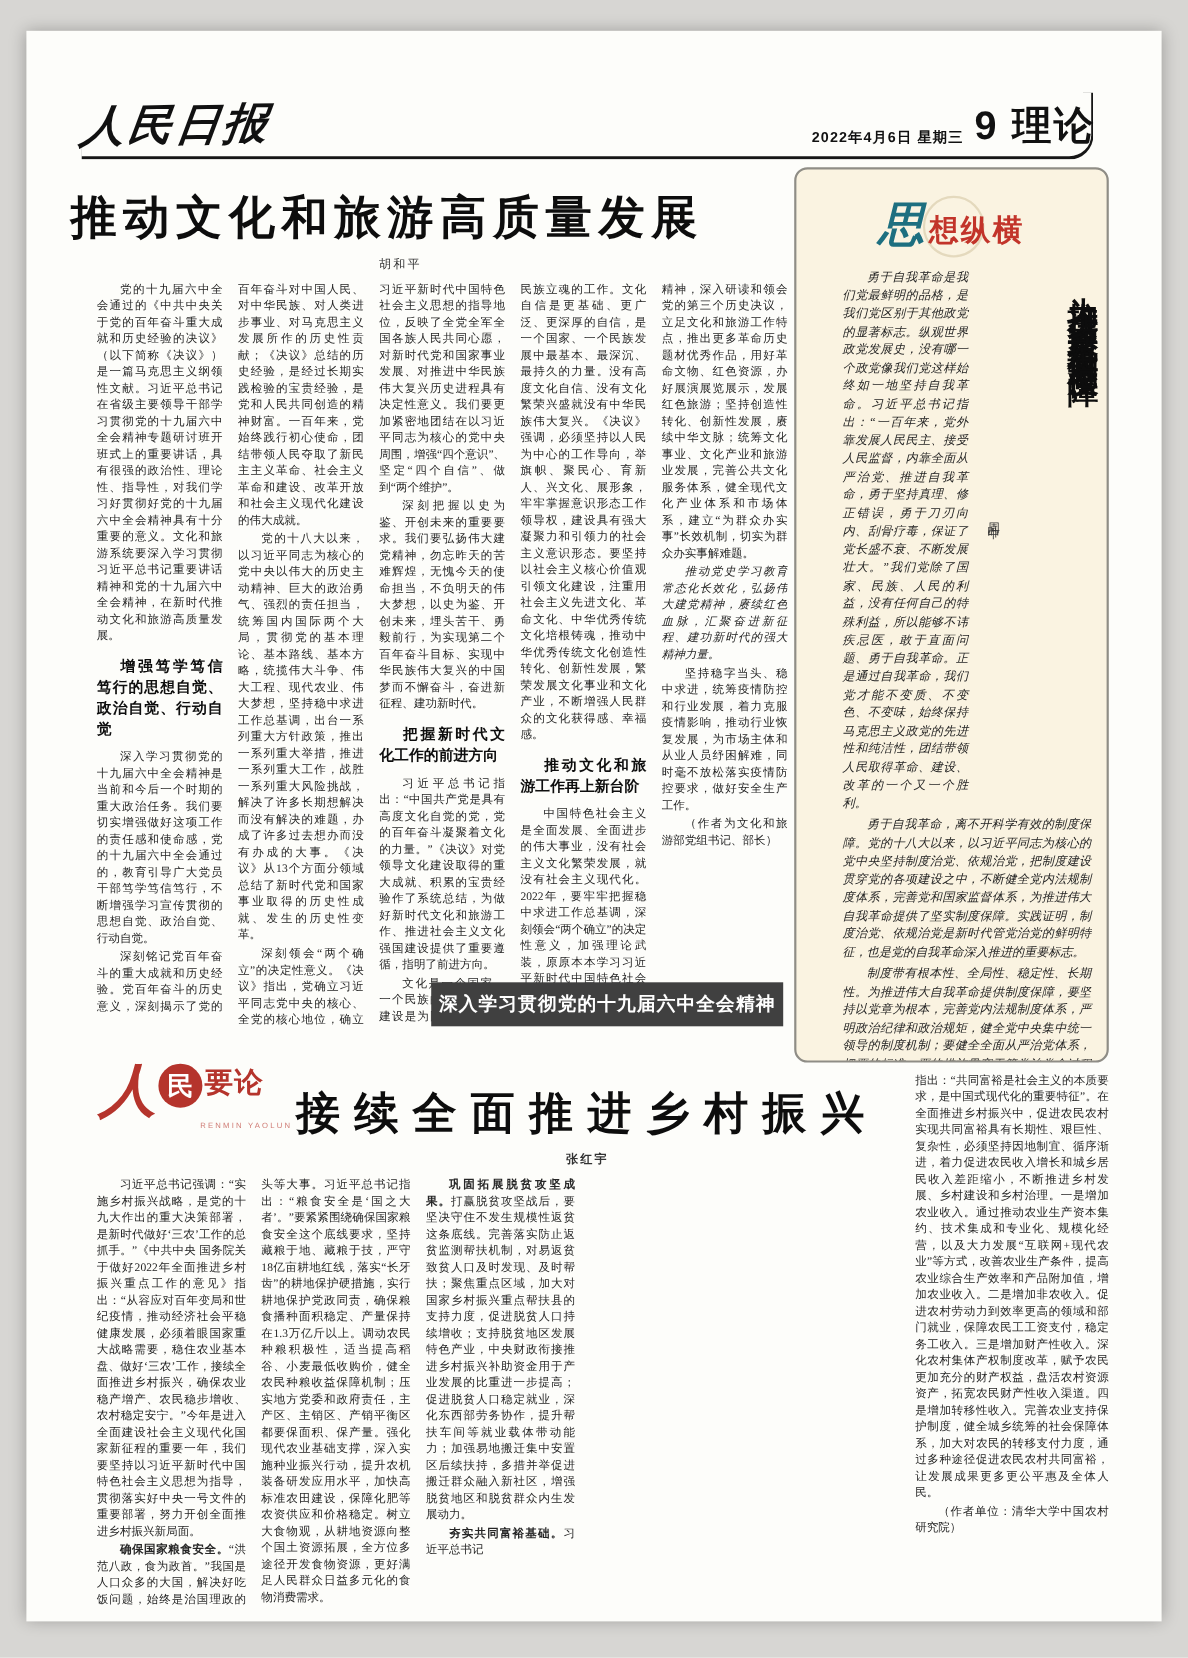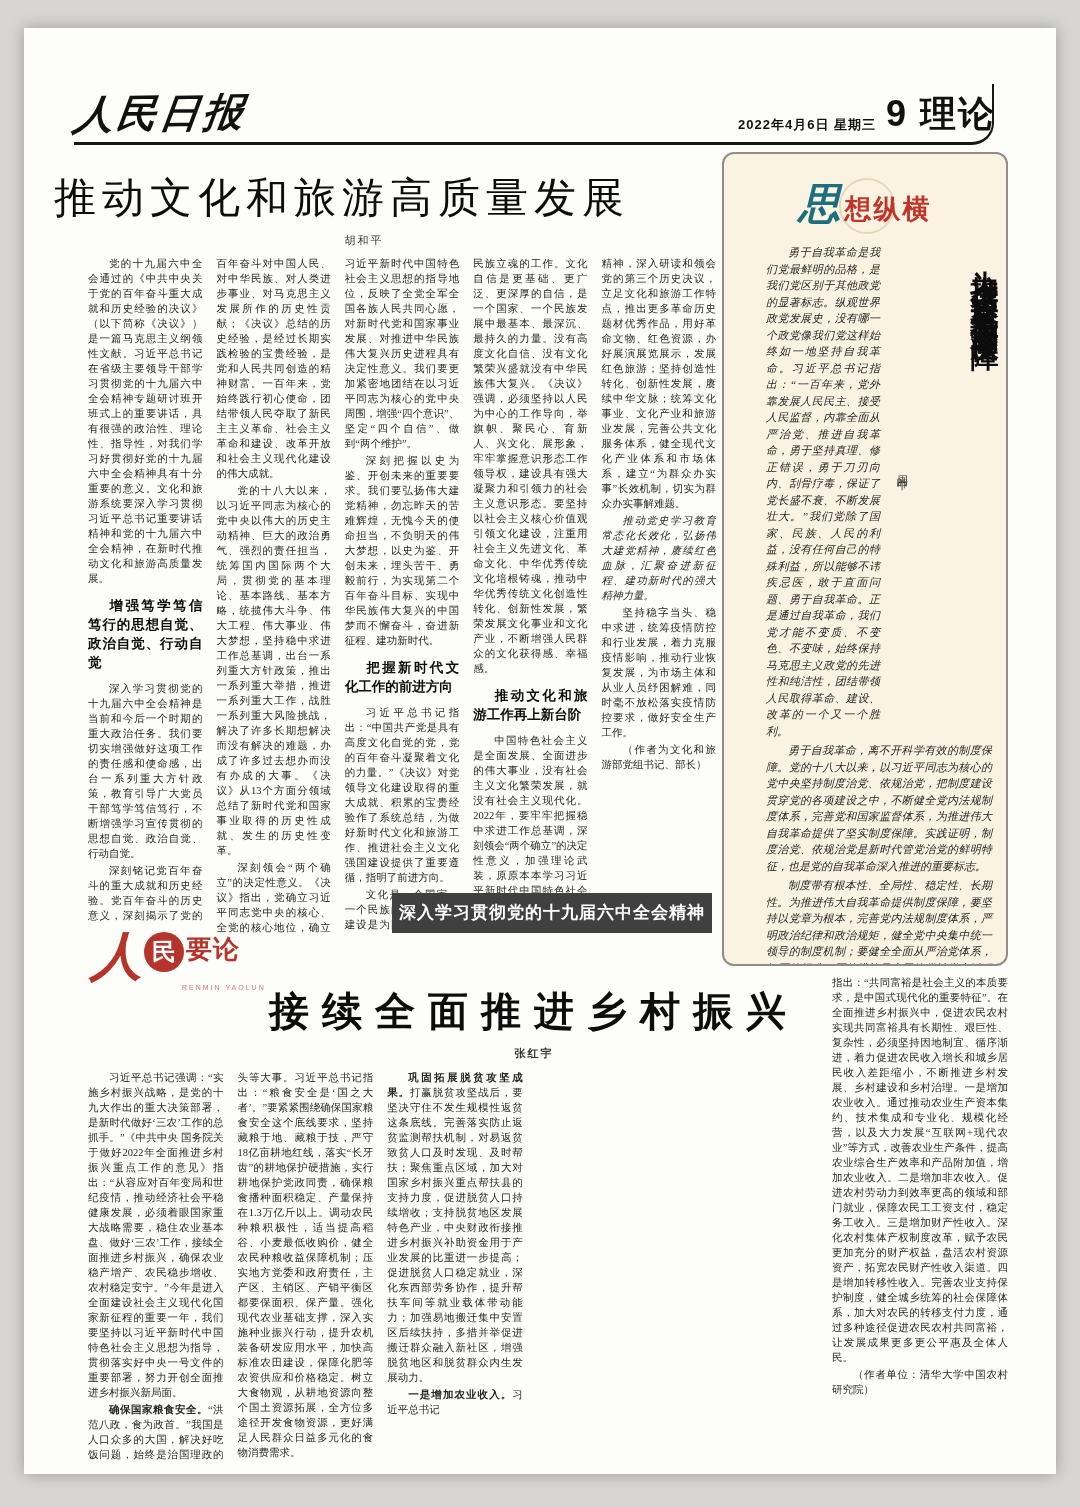--- a/index.html
+++ b/index.html
@@ -32,22 +32,22 @@
     font-family:"Liberation Sans",sans-serif;font-weight:bold;
     font-size:13px;color:#111;letter-spacing:1px;
   }
   .pagenum{
     position:absolute;left:862px;top:62px;width:100px;
     font-family:"Liberation Sans",sans-serif;font-weight:bold;
     font-size:36px;color:#111;letter-spacing:2px;white-space:nowrap;
   }
   
   .main-title{
-    position:absolute;left:30px;top:142px;width:620px;text-align:left;
-    font-family:"Liberation Sans",sans-serif;font-weight:400;
+    position:absolute;left:18px;top:142px;width:620px;text-align:center;
+    font-family:"Liberation Sans",sans-serif;font-weight:700;
     font-size:42px;letter-spacing:6px;color:#0d0d0d;white-space:nowrap;
   }
   .main-byline{
     position:absolute;left:30px;top:205px;width:620px;text-align:center;
     font-size:11px;color:#333;letter-spacing:2px;
   }
   .main-body{
     position:absolute;left:64px;top:228px;width:628px;height:681px;
     column-count:5;column-gap:14px;column-fill:auto;
     text-align:justify;font-size:10.5px;line-height:15px;color:#262626;
@@ -98,21 +98,21 @@
     position:absolute;right:0;top:0;height:474px;
     writing-mode:vertical-rl;
     font-family:"Liberation Sans",sans-serif;font-weight:900;font-style:normal;
     font-size:28px;letter-spacing:5px;color:#0d0d0d;
   }
   .v-author{
     position:absolute;left:2px;top:218px;
     writing-mode:vertical-rl;font-size:11px;font-style:normal;color:#333;letter-spacing:2px;
   }
   
-  .ym-logo{position:absolute;left:66px;top:896px;width:220px;height:76px;}
+  .ym-logo{position:absolute;left:66px;top:932px;width:220px;height:76px;}
   .ym-ren{
     font-family:"DejaVu Serif",serif;font-weight:bold;font-style:italic;
     font-size:52px;color:#b5342c;line-height:64px;
   }
   .ym-circle{
     display:inline-block;vertical-align:14px;width:40px;height:40px;border-radius:50%;
     background:#b5342c;color:#fff;text-align:center;line-height:40px;
     font-family:"DejaVu Serif",serif;font-weight:bold;font-size:24px;margin:0 2px;
   }
   .ym-rest{
@@ -161,23 +161,23 @@
     <div class="pagenum">9 理论</div>
   </div>
 
   <div>
     <div class="main-title">推动文化和旅游高质量发展</div>
     <div class="main-byline">胡和平</div>
 
     <div class="main-body">
       <p>党的十九届六中全会通过的《中共中央关于党的百年奋斗重大成就和历史经验的决议》（以下简称《决议》）是一篇马克思主义纲领性文献。习近平总书记在省级主要领导干部学习贯彻党的十九届六中全会精神专题研讨班开班式上的重要讲话，具有很强的政治性、理论性、指导性，对我们学习好贯彻好党的十九届六中全会精神具有十分重要的意义。文化和旅游系统要深入学习贯彻习近平总书记重要讲话精神和党的十九届六中全会精神，在新时代推动文化和旅游高质量发展。</p>
       <div class="sub-head">增强笃学笃信笃行的思想自觉、政治自觉、行动自觉</div>
-      <p>深入学习贯彻党的十九届六中全会精神是当前和今后一个时期的重大政治任务。我们要切实增强做好这项工作的责任感和使命感，出台一系列重大方针政策，教育引导广大党员干部笃学笃信笃行，不断增强学习宣传贯彻的思想自觉、政治自觉、行动自觉。</p>
+      <p>深入学习贯彻党的十九届六中全会精神是当前和今后一个时期的重大政治任务。我们要切实增强做好这项工作的责任感和使命感，党的十九届六中全会通过的，教育引导广大党员干部笃学笃信笃行，不断增强学习宣传贯彻的思想自觉、政治自觉、行动自觉。</p>
       <p>深刻铭记党百年奋斗的重大成就和历史经验。党百年奋斗的历史意义，深刻揭示了党的百年奋斗对中国人民、对中华民族、对人类进步事业、对马克思主义发展所作的历史性贡献；《决议》总结的历史经验，是经过长期实践检验的宝贵经验，是党和人民共同创造的精神财富。一百年来，党始终践行初心使命，团结带领人民夺取了新民主主义革命、社会主义革命和建设、改革开放和社会主义现代化建设的伟大成就。</p>
-      <p>党的十八大以来，以习近平同志为核心的党中央以伟大的历史主动精神、巨大的政治勇气、强烈的责任担当，统筹国内国际两个大局，贯彻党的基本理论、基本路线、基本方略，统揽伟大斗争、伟大工程、伟大事业、伟大梦想，坚持稳中求进工作总基调，出台一系列重大方针政策，推出一系列重大举措，推进一系列重大工作，战胜一系列重大风险挑战，解决了许多长期想解决而没有解决的难题，办成了许多过去想办而没有办成的大事。《决议》从13个方面分领域总结了新时代党和国家事业取得的历史性成就、发生的历史性变革。</p>
+      <p>党的十八大以来，以习近平同志为核心的党中央以伟大的历史主动精神、巨大的政治勇气、强烈的责任担当，统筹国内国际两个大局，贯彻党的基本理论、基本路线、基本方略，统揽伟大斗争、伟大工程、现代农业、伟大梦想，坚持稳中求进工作总基调，出台一系列重大方针政策，推出一系列重大举措，推进一系列重大工作，战胜一系列重大风险挑战，解决了许多长期想解决而没有解决的难题，办成了许多过去想办而没有办成的大事。《决议》从13个方面分领域总结了新时代党和国家事业取得的历史性成就、发生的历史性变革。</p>
       <p>深刻领会“两个确立”的决定性意义。《决议》指出，党确立习近平同志党中央的核心、全党的核心地位，确立习近平新时代中国特色社会主义思想的指导地位，反映了全党全军全国各族人民共同心愿，对新时代党和国家事业发展、对推进中华民族伟大复兴历史进程具有决定性意义。我们要更加紧密地团结在以习近平同志为核心的党中央周围，增强“四个意识”、坚定“四个自信”、做到“两个维护”。</p>
       <p>深刻把握以史为鉴、开创未来的重要要求。我们要弘扬伟大建党精神，勿忘昨天的苦难辉煌，无愧今天的使命担当，不负明天的伟大梦想，以史为鉴、开创未来，埋头苦干、勇毅前行，为实现第二个百年奋斗目标、实现中华民族伟大复兴的中国梦而不懈奋斗，奋进新征程、建功新时代。</p>
       <div class="sub-head">把握新时代文化工作的前进方向</div>
       <p>习近平总书记指出：“中国共产党是具有高度文化自觉的党，党的百年奋斗凝聚着文化的力量。”《决议》对党领导文化建设取得的重大成就、积累的宝贵经验作了系统总结，为做好新时代文化和旅游工作、推进社会主义文化强国建设提供了重要遵循，指明了前进方向。</p>
       <p>文化是一个国家、一个民族的灵魂，文化建设是为国家立心、为民族立魂的工作。文化自信是更基础、更广泛、更深厚的自信，是一个国家、一个民族发展中最基本、最深沉、最持久的力量。没有高度文化自信、没有文化繁荣兴盛就没有中华民族伟大复兴。《决议》强调，必须坚持以人民为中心的工作导向，举旗帜、聚民心、育新人、兴文化、展形象，牢牢掌握意识形态工作领导权，建设具有强大凝聚力和引领力的社会主义意识形态。要坚持以社会主义核心价值观引领文化建设，注重用社会主义先进文化、革命文化、中华优秀传统文化培根铸魂，推动中华优秀传统文化创造性转化、创新性发展，繁荣发展文化事业和文化产业，不断增强人民群众的文化获得感、幸福感。</p>
       <div class="sub-head">推动文化和旅游工作再上新台阶</div>
       <p>中国特色社会主义是全面发展、全面进步的伟大事业，没有社会主义文化繁荣发展，就没有社会主义现代化。2022年，要牢牢把握稳中求进工作总基调，深刻领会“两个确立”的决定性意义，加强理论武装，原原本本学习习近平新时代中国特色社会主义思想，深入学习贯彻党的十九届六中全会精神，深入研读和领会党的第三个历史决议，立足文化和旅游工作特点，推出更多革命历史题材优秀作品，用好革命文物、红色资源，办好展演展览展示，发展红色旅游；坚持创造性转化、创新性发展，赓续中华文脉；统筹文化事业、文化产业和旅游业发展，完善公共文化服务体系，健全现代文化产业体系和市场体系，建立“为群众办实事”长效机制，切实为群众办实事解难题。</p>
       <p class="kai">推动党史学习教育常态化长效化，弘扬伟大建党精神，赓续红色血脉，汇聚奋进新征程、建功新时代的强大精神力量。</p>
       <p>坚持稳字当头、稳中求进，统筹疫情防控和行业发展，着力克服疫情影响，推动行业恢复发展，为市场主体和从业人员纾困解难，同时毫不放松落实疫情防控要求，做好安全生产工作。</p>
       <p>（作者为文化和旅游部党组书记、部长）</p>
@@ -209,21 +209,21 @@
       <div class="ym-caption">RENMIN YAOLUN</div>
     </div>
 
     <div class="bottom-title">接续全面推进乡村振兴</div>
     <div class="bottom-byline">张红宇</div>
 
     <div class="bottom-left">
       <p>习近平总书记强调：“实施乡村振兴战略，是党的十九大作出的重大决策部署，是新时代做好‘三农’工作的总抓手。”《中共中央 国务院关于做好2022年全面推进乡村振兴重点工作的意见》指出：“从容应对百年变局和世纪疫情，推动经济社会平稳健康发展，必须着眼国家重大战略需要，稳住农业基本盘、做好‘三农’工作，接续全面推进乡村振兴，确保农业稳产增产、农民稳步增收、农村稳定安宁。”今年是进入全面建设社会主义现代化国家新征程的重要一年，我们要坚持以习近平新时代中国特色社会主义思想为指导，贯彻落实好中央一号文件的重要部署，努力开创全面推进乡村振兴新局面。</p>
       <p><span class="lead">确保国家粮食安全。</span><span>“洪范八政，食为政首。”我国是人口众多的大国，解决好吃饭问题，始终是治国理政的头等大事。习近平总书记指出：“粮食安全是‘国之大者’。”要紧紧围绕确保国家粮食安全这个底线要求，坚持藏粮于地、藏粮于技，严守18亿亩耕地红线，落实“长牙齿”的耕地保护硬措施，实行耕地保护党政同责，确保粮食播种面积稳定、产量保持在1.3万亿斤以上。调动农民种粮积极性，适当提高稻谷、小麦最低收购价，健全农民种粮收益保障机制；压实地方党委和政府责任，主产区、主销区、产销平衡区都要保面积、保产量。强化现代农业基础支撑，深入实施种业振兴行动，提升农机装备研发应用水平，加快高标准农田建设，保障化肥等农资供应和价格稳定。树立大食物观，从耕地资源向整个国土资源拓展，全方位多途径开发食物资源，更好满足人民群众日益多元化的食物消费需求。</span></p>
       <p><span class="lead">巩固拓展脱贫攻坚成果。</span><span>打赢脱贫攻坚战后，要坚决守住不发生规模性返贫这条底线。完善落实防止返贫监测帮扶机制，对易返贫致贫人口及时发现、及时帮扶；聚焦重点区域，加大对国家乡村振兴重点帮扶县的支持力度，促进脱贫人口持续增收；支持脱贫地区发展特色产业，中央财政衔接推进乡村振兴补助资金用于产业发展的比重进一步提高；促进脱贫人口稳定就业，深化东西部劳务协作，提升帮扶车间等就业载体带动能力；加强易地搬迁集中安置区后续扶持，多措并举促进搬迁群众融入新社区，增强脱贫地区和脱贫群众内生发展动力。</span></p>
-      <p><span class="lead">一是增加农业收入。</span><span>习近平总书记</span></p>
+      <p><span class="lead">夯实共同富裕基础。</span><span>习近平总书记</span></p>
     </div>
 
     <div class="bottom-right">
       <p class="no-indent">指出：“共同富裕是社会主义的本质要求，是中国式现代化的重要特征”。在全面推进乡村振兴中，促进农民农村实现共同富裕具有长期性、艰巨性、复杂性，必须坚持因地制宜、循序渐进，着力促进农民收入增长和城乡居民收入差距缩小，不断推进乡村发展、乡村建设和乡村治理。一是增加农业收入。通过推动农业生产资本集约、技术集成和专业化、规模化经营，以及大力发展“互联网+现代农业”等方式，改善农业生产条件，提高农业综合生产效率和产品附加值，增加农业收入。二是增加非农收入。促进农村劳动力到效率更高的领域和部门就业，保障农民工工资支付，稳定务工收入。三是增加财产性收入。深化农村集体产权制度改革，赋予农民更加充分的财产权益，盘活农村资源资产，拓宽农民财产性收入渠道。四是增加转移性收入。完善农业支持保护制度，健全城乡统筹的社会保障体系，加大对农民的转移支付力度，通过多种途径促进农民农村共同富裕，让发展成果更多更公平惠及全体人民。</p>
       <p class="indent">（作者单位：清华大学中国农村研究院）</p>
     </div>
   </div>
 
 </div>
 

